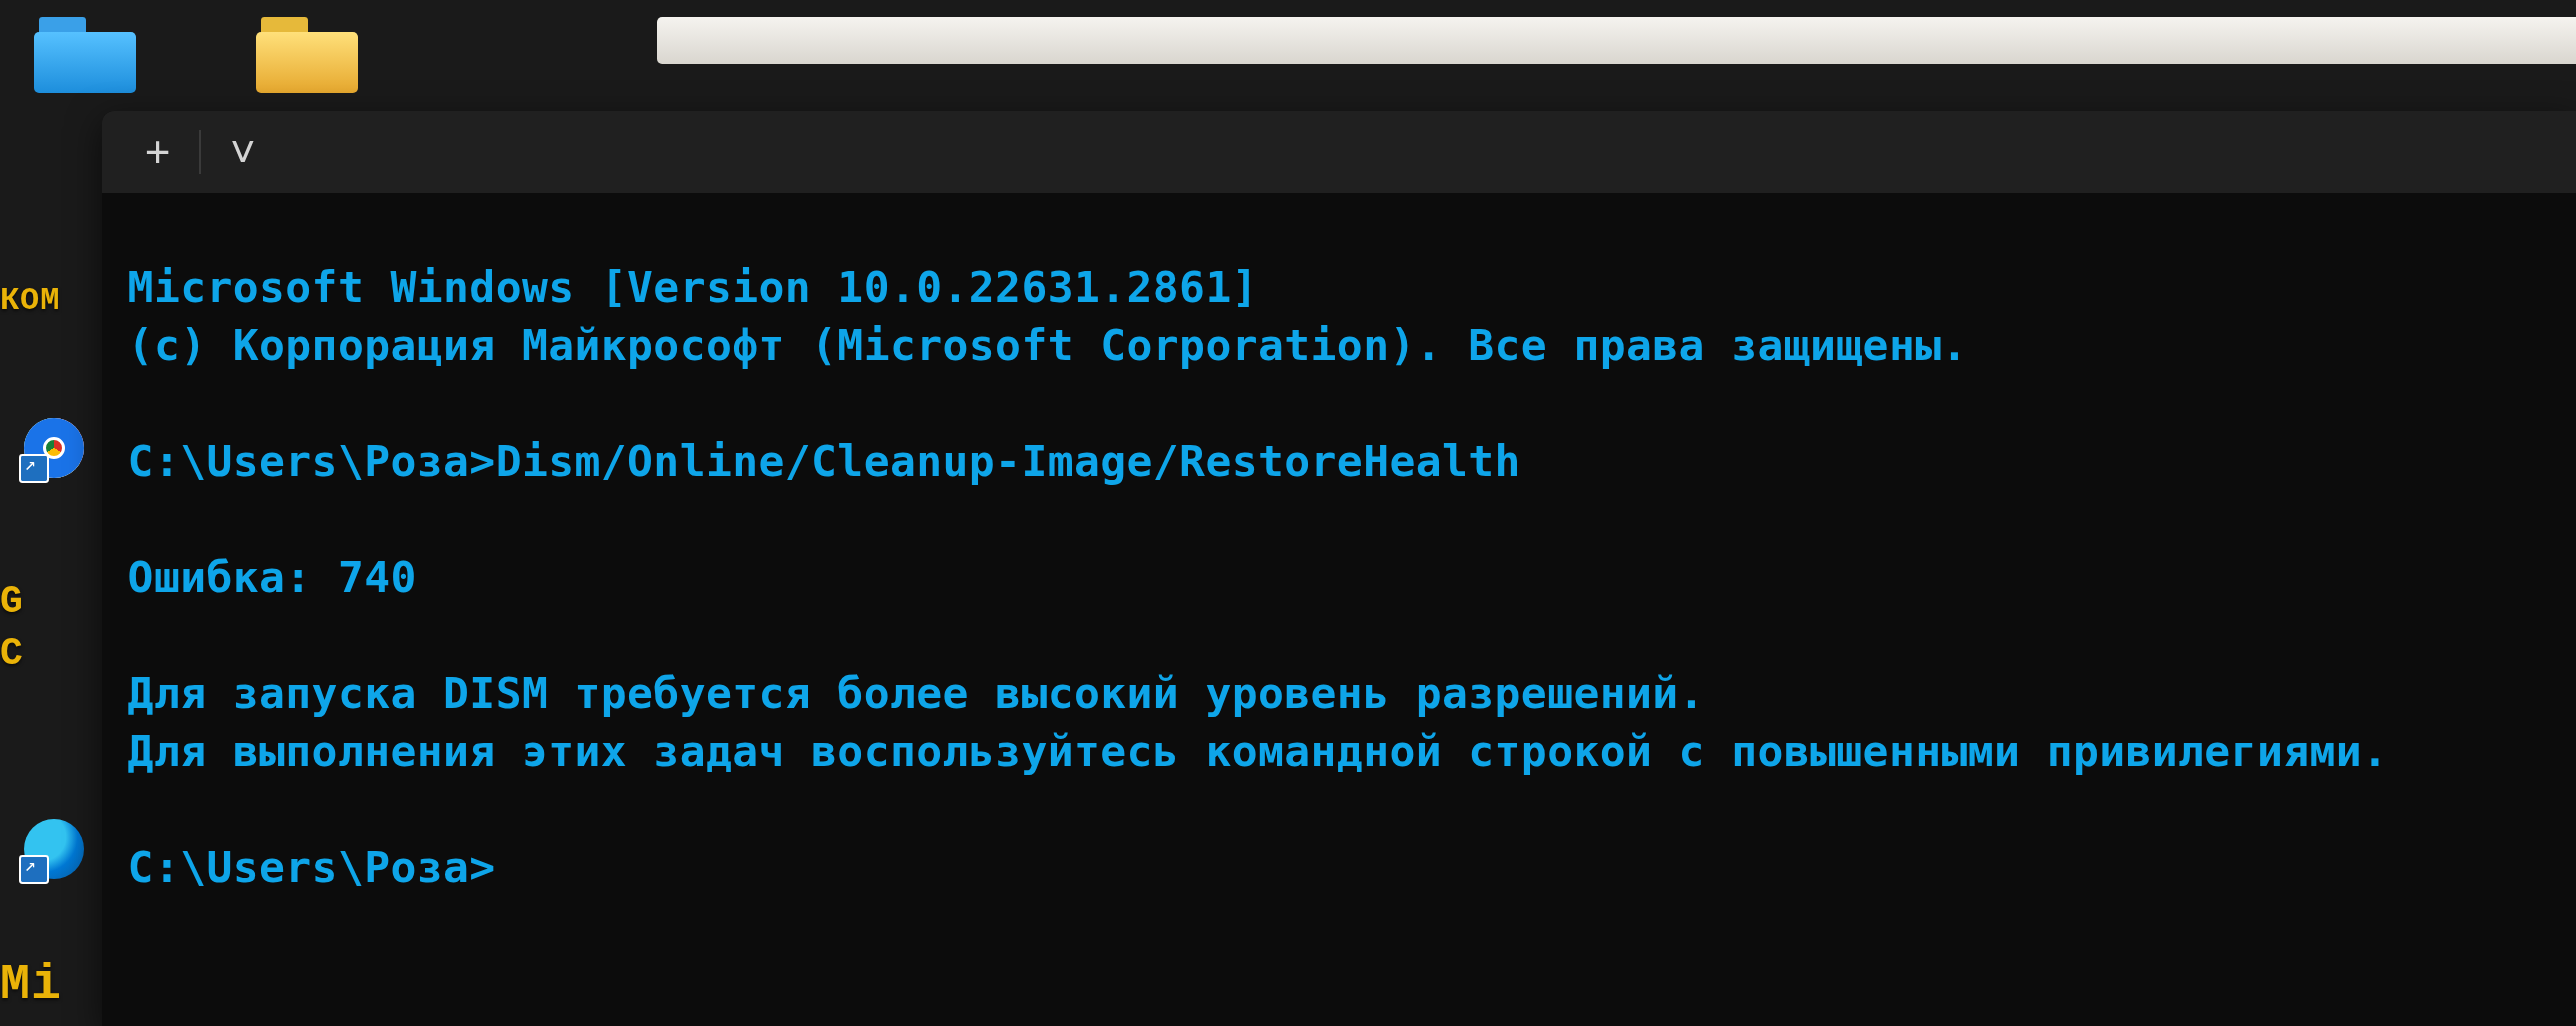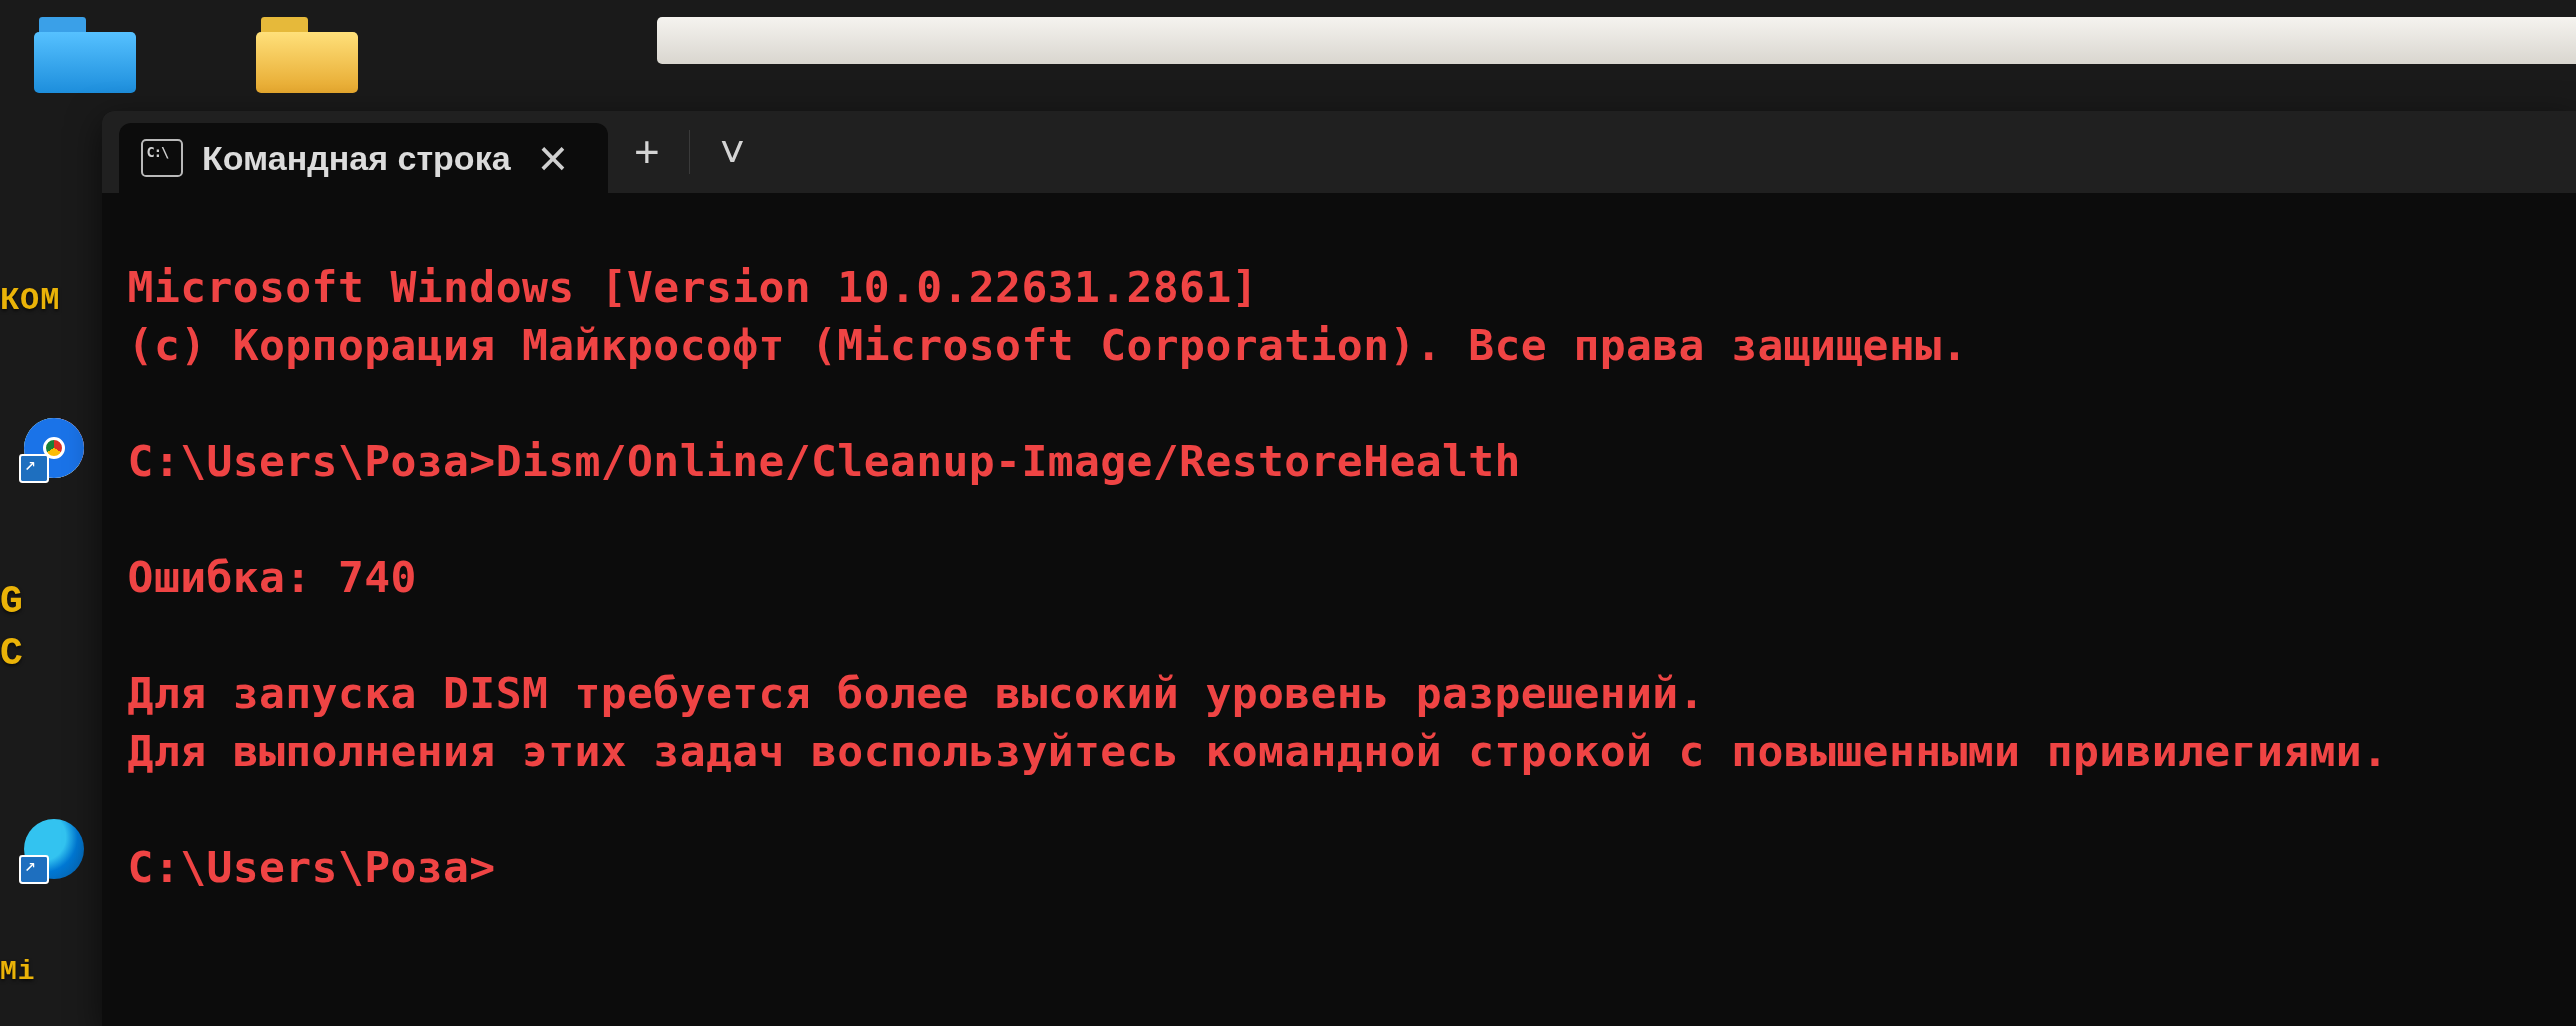--- a/index.html
+++ b/index.html
@@ -58,21 +58,21 @@
     position: absolute;
     left: 0;
     font-weight: 600;
     color: #eab308;
     text-shadow: 0 1.7px 3.4px rgba(0,0,0,.6);
     letter-spacing: 0.9px;
   }
   .desktop .lt-kom { top: 282px; font-size: 32px; }
   .desktop .lt-g   { top: 580px; font-size: 38px; }
   .desktop .lt-c   { top: 632px; font-size: 38px; }
-  .desktop .lt-m   { top: 956px; font-size: 28px; }
+  .desktop .lt-m   { top: 956px; font-size: 50px; }
 
   .desktop .chrome-shortcut,
   .desktop .edge-shortcut {
     position: absolute;
     left: 24px;
     width: 60px;
     height: 60px;
     border-radius: 50%;
   }
   .desktop .chrome-shortcut {
@@ -176,21 +176,21 @@
     font-weight: 300;
   }
   .title-bar .divider {
     width: 1.7px;
     background: #3a3a3a;
     margin: 19px 3.4px;
   }
 
   .terminal-body {
     padding: 22px 25.6px 25.6px 25.6px;
-    color: #ef4444;
+    color: #0ea5e9;
     font-size: 43px;
     line-height: 1.35;
     white-space: pre;
     font-weight: 600;
     letter-spacing: 0.4px;
   }
 </style>
 </head>
 <body>
 
@@ -214,25 +214,20 @@
   <div class="left-text lt-c">C</div>
 
   <div class="edge-shortcut">
     <div class="shortcut-arrow"></div>
   </div>
   <div class="left-text lt-m">Mi</div>
 </div>
 
 <div class="terminal-window">
   <div class="title-bar">
-    <div class="tab">
-      <span class="term-icon"></span>
-      <span>Командная строка</span>
-      <span class="close">×</span>
-    </div>
     <div class="btn">+</div>
     <div class="divider"></div>
     <div class="btn">˅</div>
   </div>
 
   <pre class="terminal-body"><span>Microsoft Windows [Version 10.0.22631.2861]</span>
 <span>(c) Корпорация Майкрософт (Microsoft Corporation). Все права защищены.</span>
 <span></span>
 <span>C:\Users\Роза&gt;Dism/Online/Cleanup-Image/RestoreHealth</span>
 <span></span>

